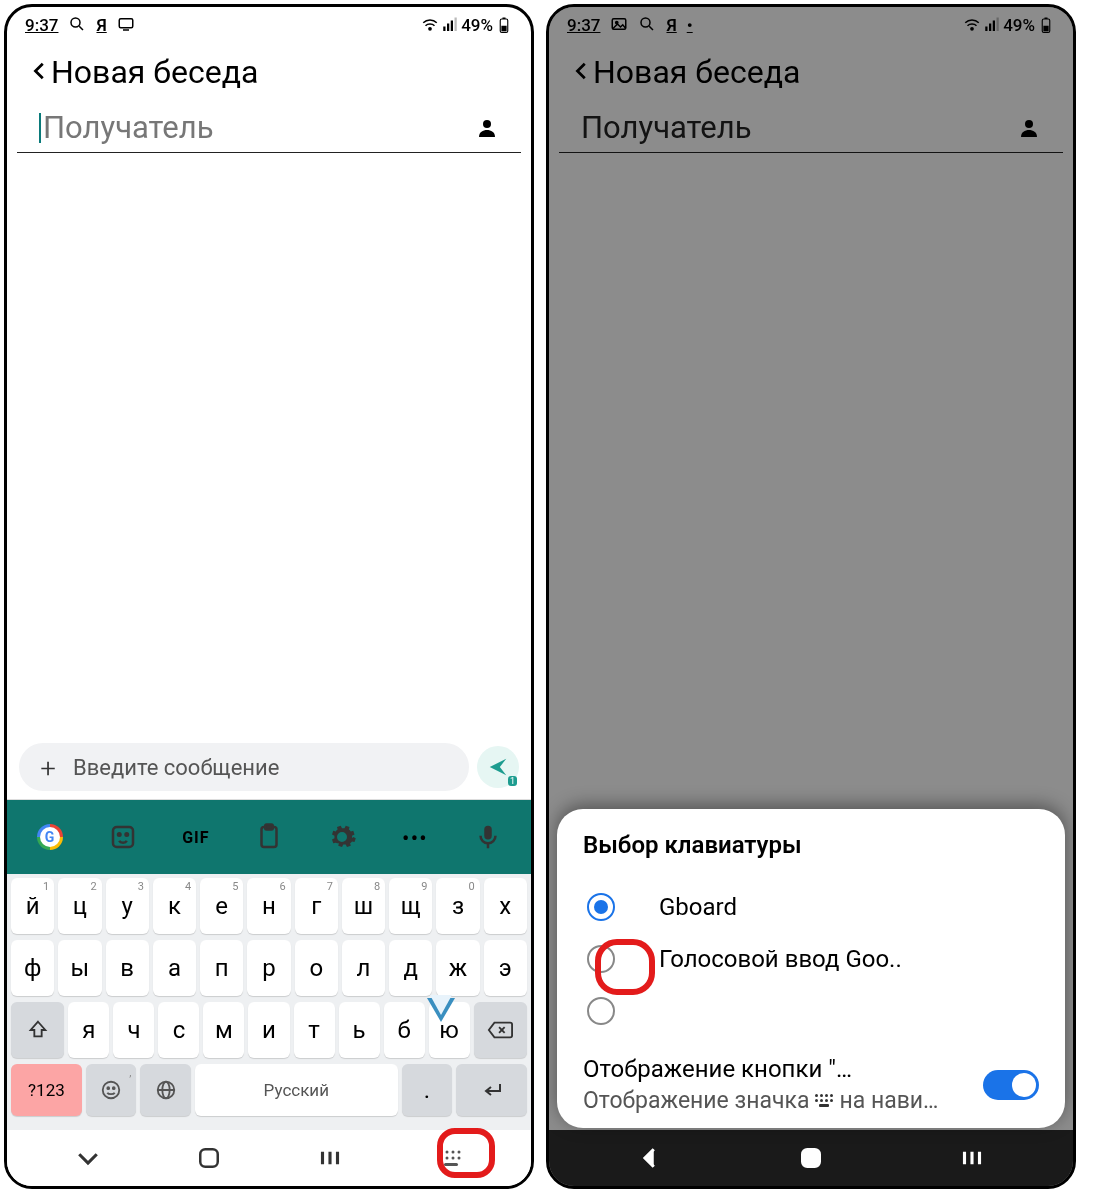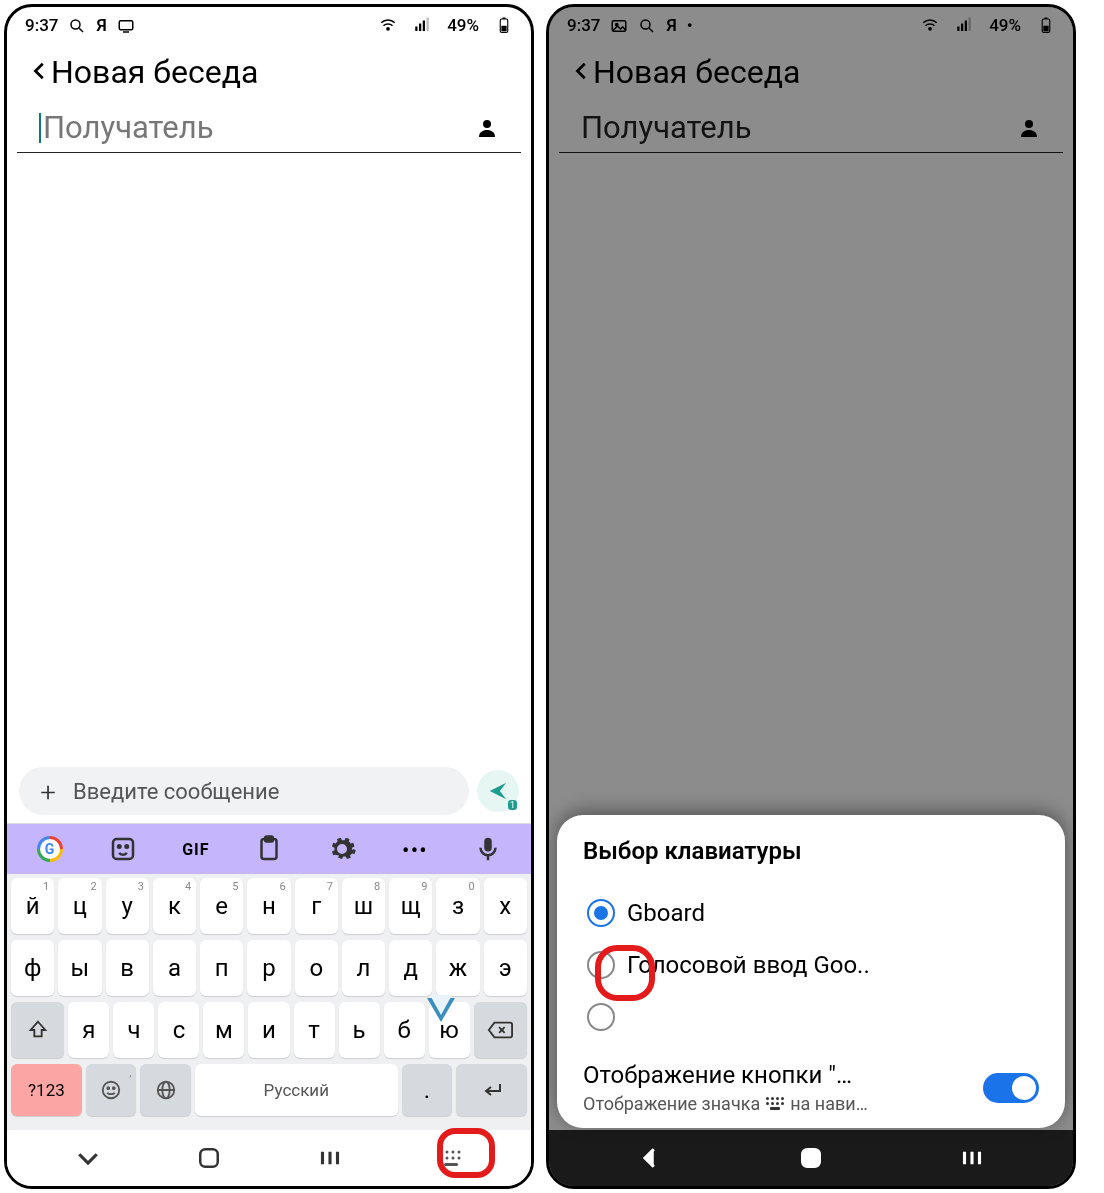--- a/index.html
+++ b/index.html
@@ -23,22 +23,22 @@
   }
   .phone.dim .dimmable { filter: brightness(0.55); }
   .phone.dim { background: #707070; }
   .dimmable { background: #fff; flex: 1; display: flex; flex-direction: column; }
 
   .statusbar {
     display: flex; justify-content: space-between; align-items: center;
     padding: 6px 18px 2px 18px; font-size: 17px; font-weight: 500;
     height: 32px;
   }
-  .status-left { display: flex; gap: 10px; align-items: flex-end; }
-  .status-right { display: flex; gap: 16px; align-items: center; }
+  .status-left { display: flex; gap: 10px; align-items: flex-start; text-decoration: underline; }
+  .status-right { display: flex; gap: 2px; align-items: center; }
   .ic { width: 18px; height: 18px; display: inline-flex; align-items: center; justify-content: center; }
   .ic svg { width: 100%; height: 100%; }
 
   .header {
     display: flex; align-items: center; 
     padding: 14px 22px 10px 22px;
   }
   .back { font-size: 30px; line-height: 1; }
   .title { font-size: 32px; font-weight: 400; }
 
@@ -64,21 +64,21 @@
   .send-btn {
     width: 42px; height: 42px; border-radius: 50%;
     background: #e6f6f3; color: #1d9c8f; display:flex;align-items:center;justify-content:center;
     position: relative;
   }
   .send-badge { position:absolute; bottom:2px; right:2px; background:#1d9c8f; color:#fff;
     font-size:9px; border-radius:3px; padding:0 2px; }
 
   .kb-toolbar {
     display: flex; justify-content: space-around; align-items: center;
-    padding: 10px 6px; background:#c4b5fd; border-top:1px solid #ddd;
+    padding: 22px 6px; background:#0f766e; border-top:1px solid #ddd;
   }
   .kb-toolbar .tbic { width:30px;height:30px;display:flex;align-items:center;justify-content:center;font-size:18px; }
   .gicon { width:26px;height:26px;border-radius:50%;
     background: conic-gradient(#ea4335 0 90deg,#fbbc05 90deg 180deg,#34a853 180deg 270deg,#4285f4 270deg 360deg);
     position:relative;}
   .gicon::after{content:"G";position:absolute;inset:3px;background:#fff;border-radius:50%;
     display:flex;align-items:center;justify-content:center;font-weight:700;font-size:14px;color:#4285f4;}
 
   .keyboard { background:#eef0f2; padding: 4px 4px 8px 4px; }
   .krow { display:flex; gap:4px; margin-bottom:6px; justify-content:center; }
@@ -130,31 +130,31 @@
   .red-circle.kbswitch { right:36px; bottom:8px; width:58px; height:50px; }
   .red-circle.radio2 { left:38px; top:130px; width:60px; height:56px; border-radius:22px; }
 
   
   .sheet {
     position:absolute; left:8px; right:8px; bottom:58px;
     background:#fff; border-radius:26px; padding:22px 26px 14px 26px;
     z-index:40; box-shadow:0 -4px 18px rgba(0,0,0,0.4);
   }
   .sheet h3 { font-size:24px; font-weight:600; margin-bottom:22px; }
-  .radio-row { display:flex; align-items:center; gap:12px; padding:12px 4px; }
+  .radio-row { display:flex; align-items:center; gap:44px; padding:12px 4px; }
   .radio {
     width:28px;height:28px;border:2px solid #888;border-radius:50%;
     display:flex;align-items:center;justify-content:center;flex-shrink:0;
   }
   .radio.checked { border-color:#1a73e8; }
   .radio.checked::after{content:"";width:14px;height:14px;background:#1a73e8;border-radius:50%;}
   .radio-label { font-size:24px; }
   .toggle-row { display:flex; align-items:center; justify-content:space-between; margin-top:18px; }
   .toggle-label { font-size:24px; }
-  .toggle-sub { font-size:18px; color:#555; margin-top:4px; display:flex; align-items:center; gap:6px; }
+  .toggle-sub { font-size:23px; color:#555; margin-top:4px; display:flex; align-items:center; gap:6px; }
   .switch {
     width:56px;height:30px;background:#1a73e8;border-radius:15px;position:relative;flex-shrink:0;
   }
   .switch::after{content:"";position:absolute;right:3px;top:3px;width:24px;height:24px;background:#fff;border-radius:50%;}
   .dots-mini { display:inline-flex;flex-direction:column;gap:2px;}
   .dots-mini span{display:flex;gap:2px;}
   .dots-mini i{width:3px;height:3px;background:#333;border-radius:50%;display:block;}
 
   .kb-switch-icon svg { width:28px; height:20px; }
 </style>

